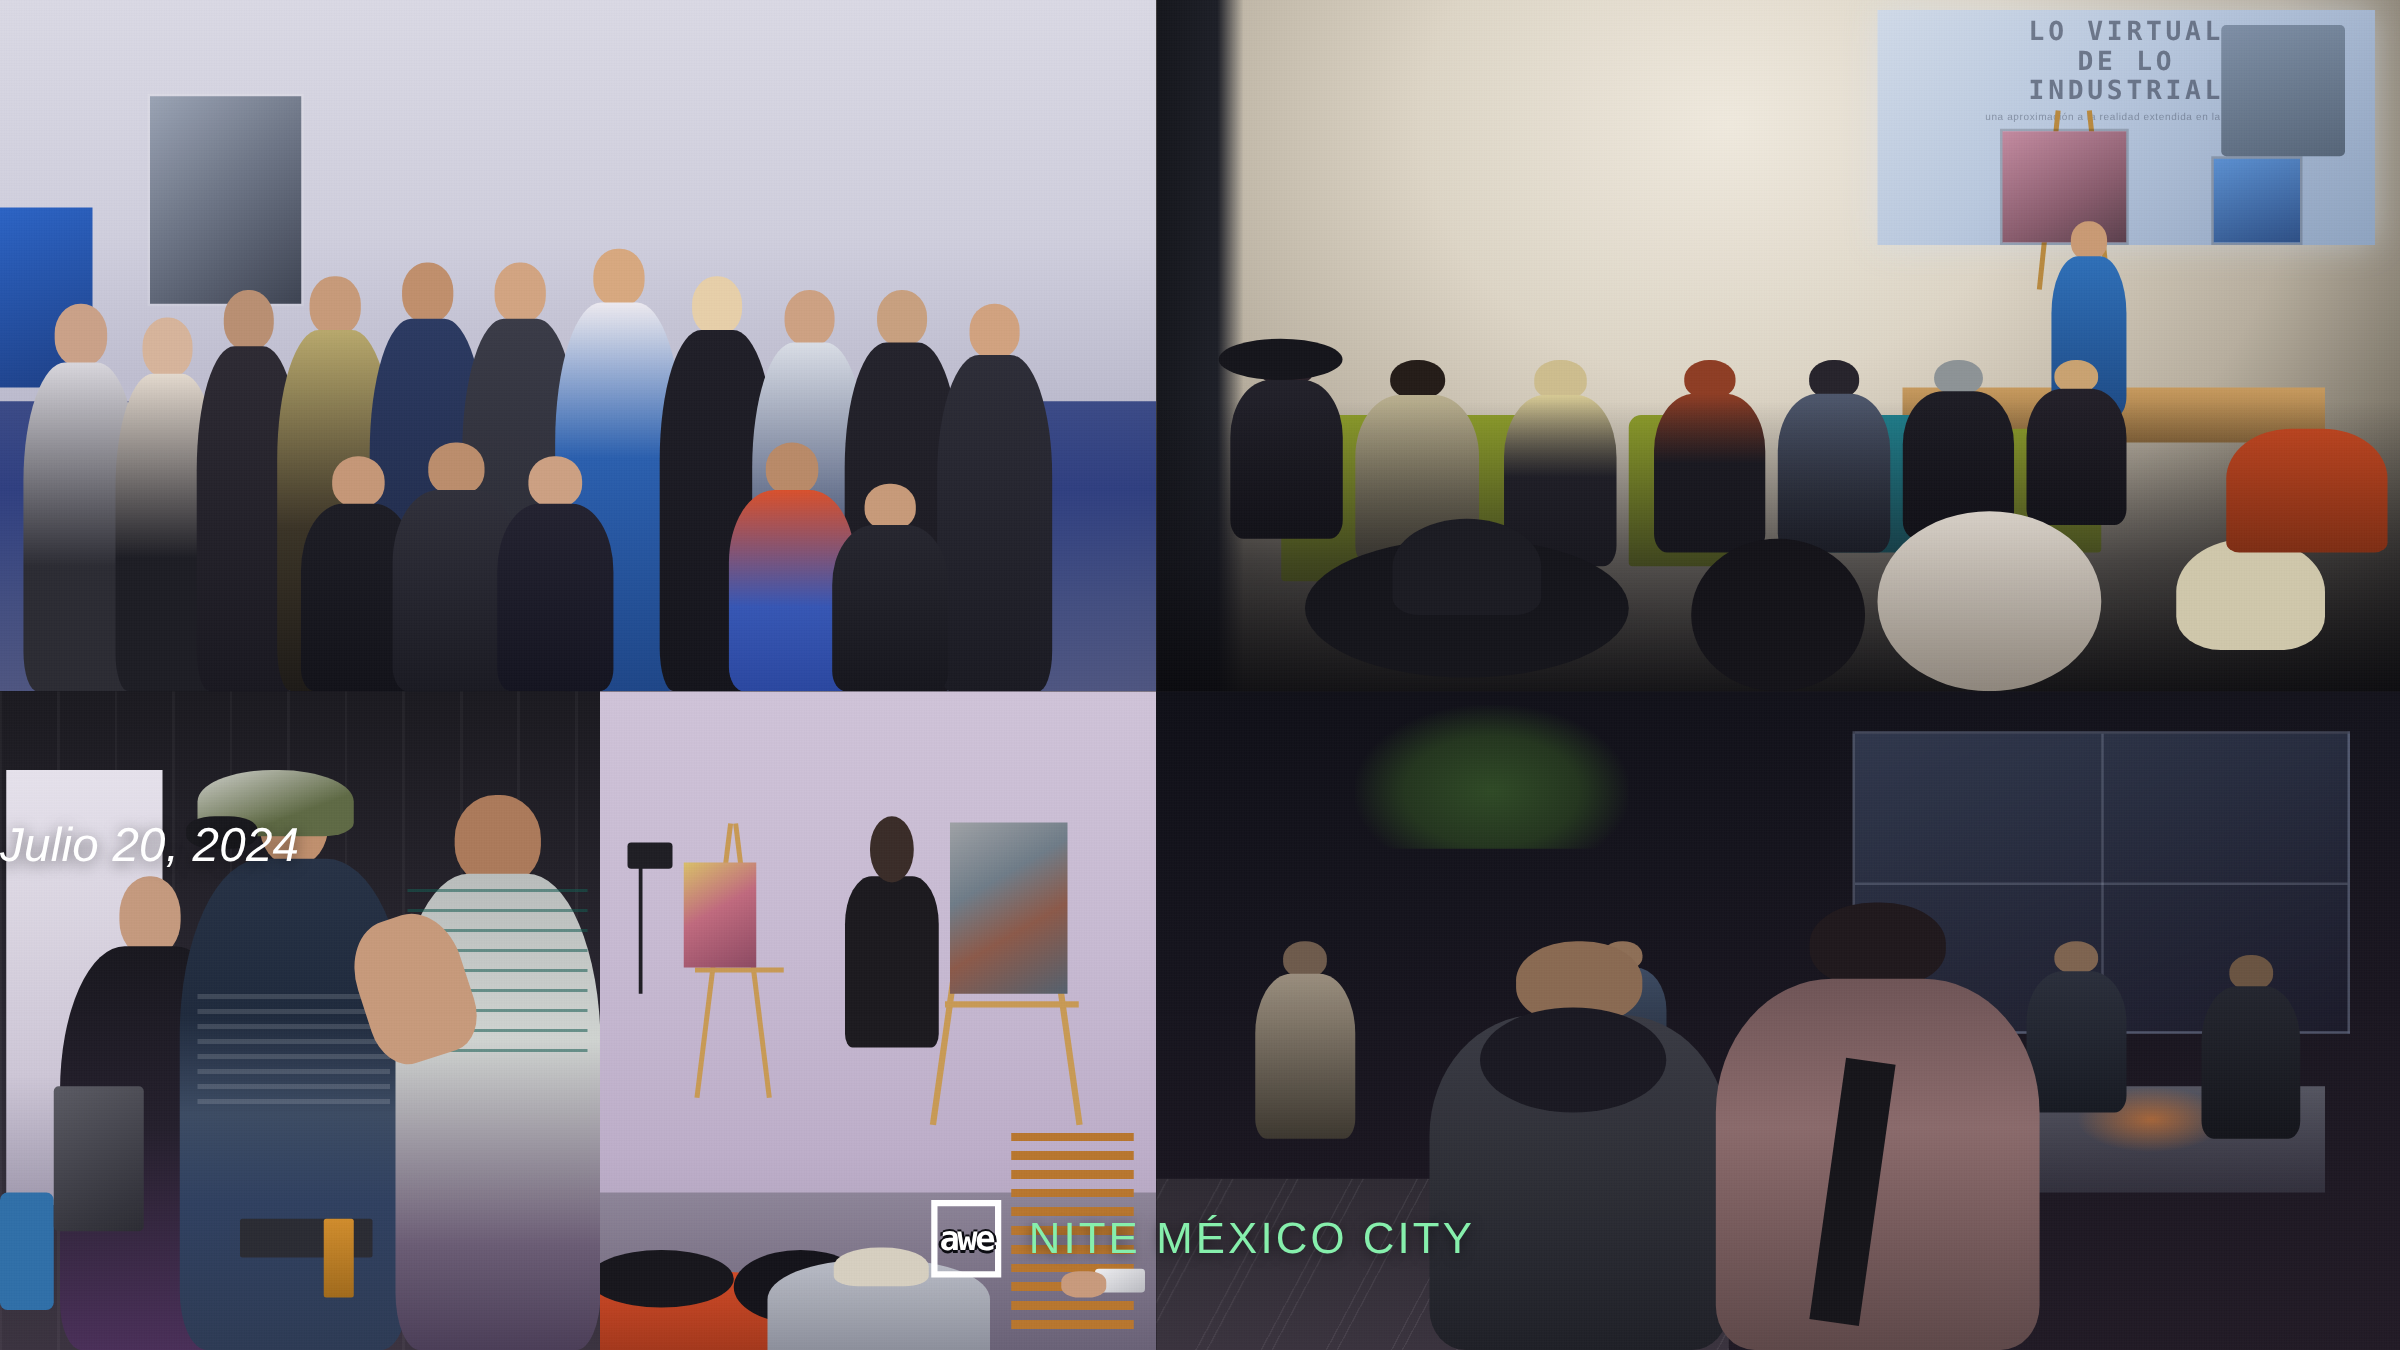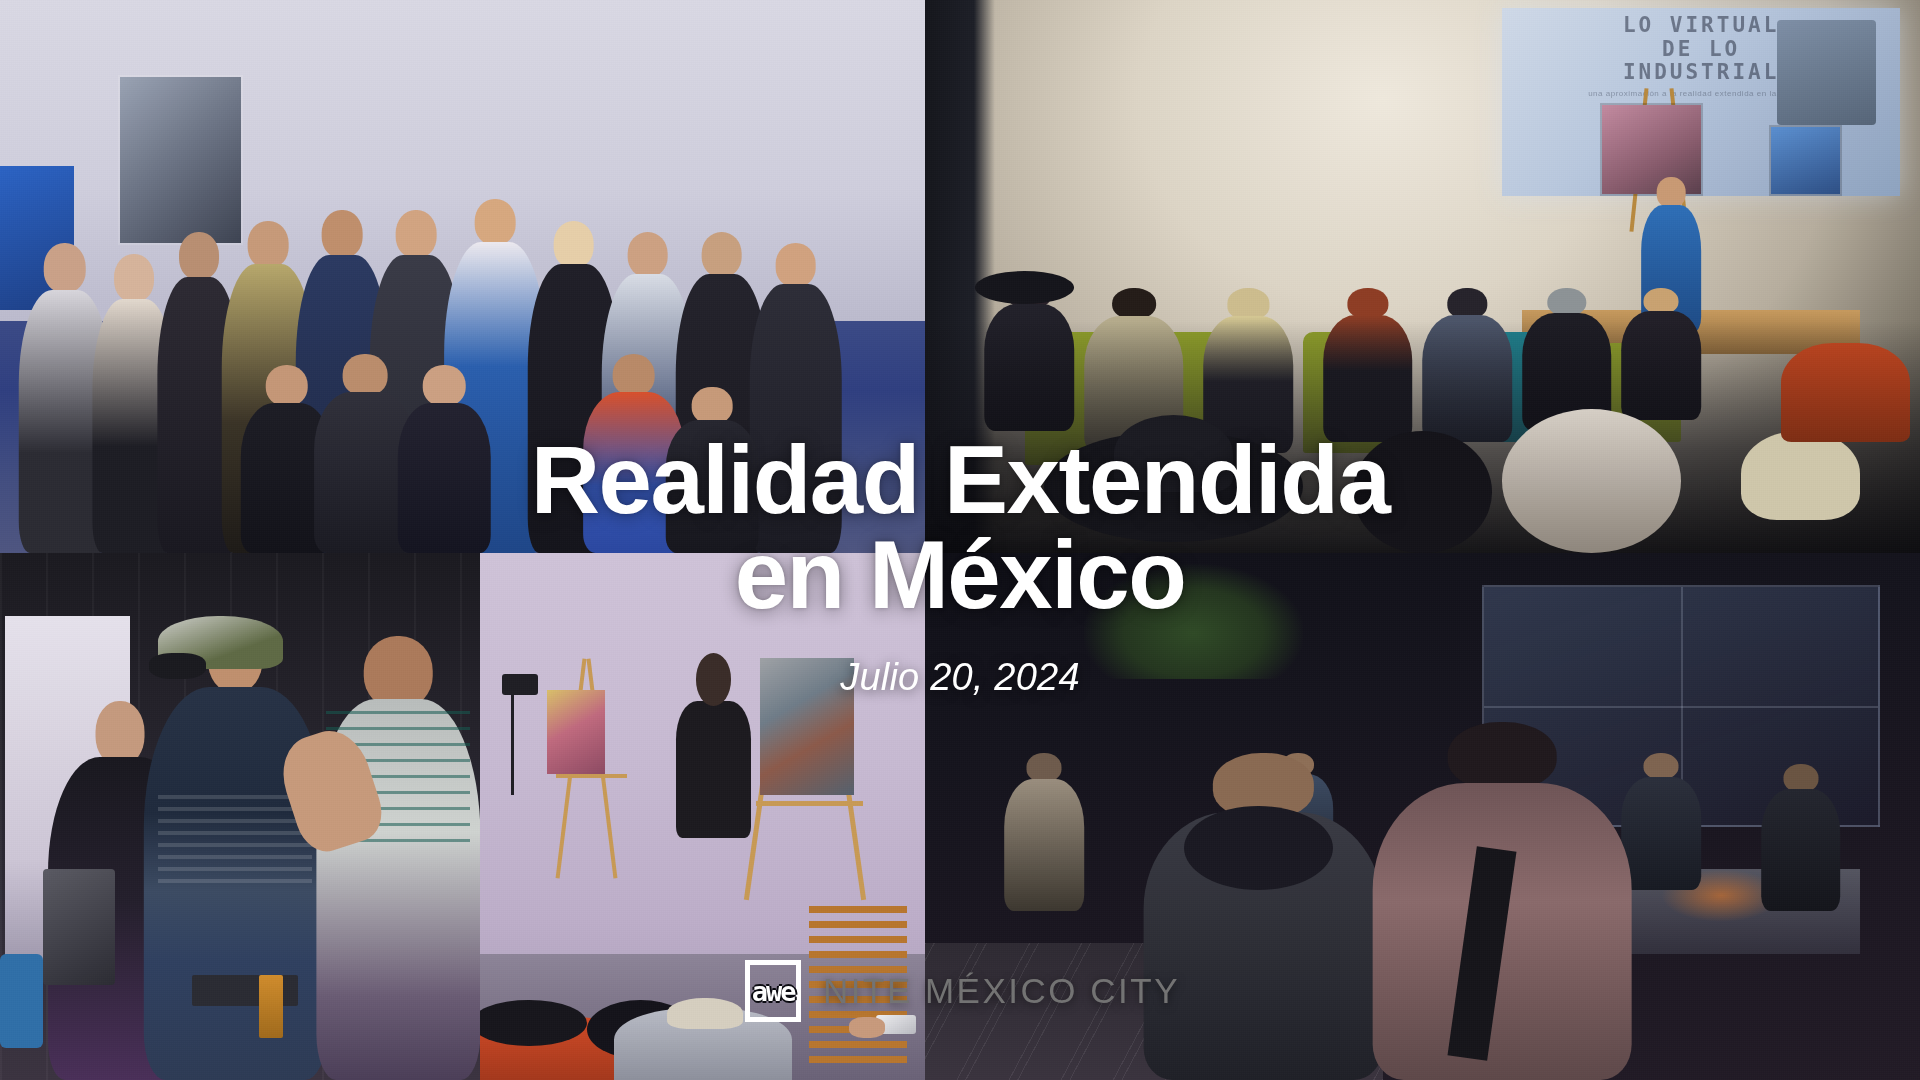--- a/index.html
+++ b/index.html
@@ -227,21 +227,21 @@
     font-family: "Liberation Sans", sans-serif;
     font-weight: bold;
     font-size: 96px;
     line-height: .99;
     letter-spacing: -1.5px;
     text-shadow: 0 2px 18px rgba(0,0,0,.40), 0 0 4px rgba(0,0,0,.22);
     white-space: pre-line;
   }
   #date {
     position: absolute; left: 0; right: 0; top: 656px;
-    text-align: center;
+    text-align: left;
     color: #ffffff;
     font-family: "Liberation Sans", sans-serif;
     font-style: italic;
     font-weight: normal;
     font-size: 38px;
     letter-spacing: .2px;
     text-shadow: 0 2px 12px rgba(0,0,0,.55);
   }
   #brand {
     position: absolute; left: 0; right: 0; top: 958px;
@@ -258,21 +258,21 @@
   #awe-mark .letters {
     position: absolute; left: 0; top: 19px; width: 66px; height: 28px;
     display: flex; align-items: center; justify-content: center;
     color: #ffffff;
     font-family: "DejaVu Sans Mono", monospace;
     font-weight: bold; font-size: 27px; letter-spacing: -2px;
     text-shadow:
       -2px 0 0 #0c0c12, 2px 0 0 #0c0c12, 0 -2px 0 #0c0c12, 0 2px 0 #0c0c12;
   }
   #brand-text {
-    color: #737373;
+    color: #86efac;
     font-family: "Liberation Sans", sans-serif;
     font-weight: normal;
     font-size: 35px;
     letter-spacing: 2.5px;
     text-shadow: 0 2px 10px rgba(0,0,0,.55);
   }
 </style>
 </head>
 <body>
 
@@ -528,22 +528,20 @@
         <div class="head" style="top:0;width:42%;height:19%;background:#20191d;"></div>
         <div class="body" style="top:17%;width:100%;height:83%;background:linear-gradient(180deg,#6f5557 0%,#8a6a6b 40%,#5e4849 100%);"></div>
       </div>
       <div class="rect" style="left:54%; bottom:4%; width:4%; height:40%; background:#16151a; transform:rotate(8deg);"></div>
     </div>
   </div>
 
   <div id="grain"></div>
 
   <div id="overlay">
-    <div id="title">Realidad Extendida
-en México</div>
     <div id="date">Julio 20, 2024</div>
     <div id="brand">
       <div id="awe-mark">
         <div class="frame"></div>
         <div class="letters">awe</div>
       </div>
       <div id="brand-text">NITE MÉXICO CITY</div>
     </div>
   </div>
 

